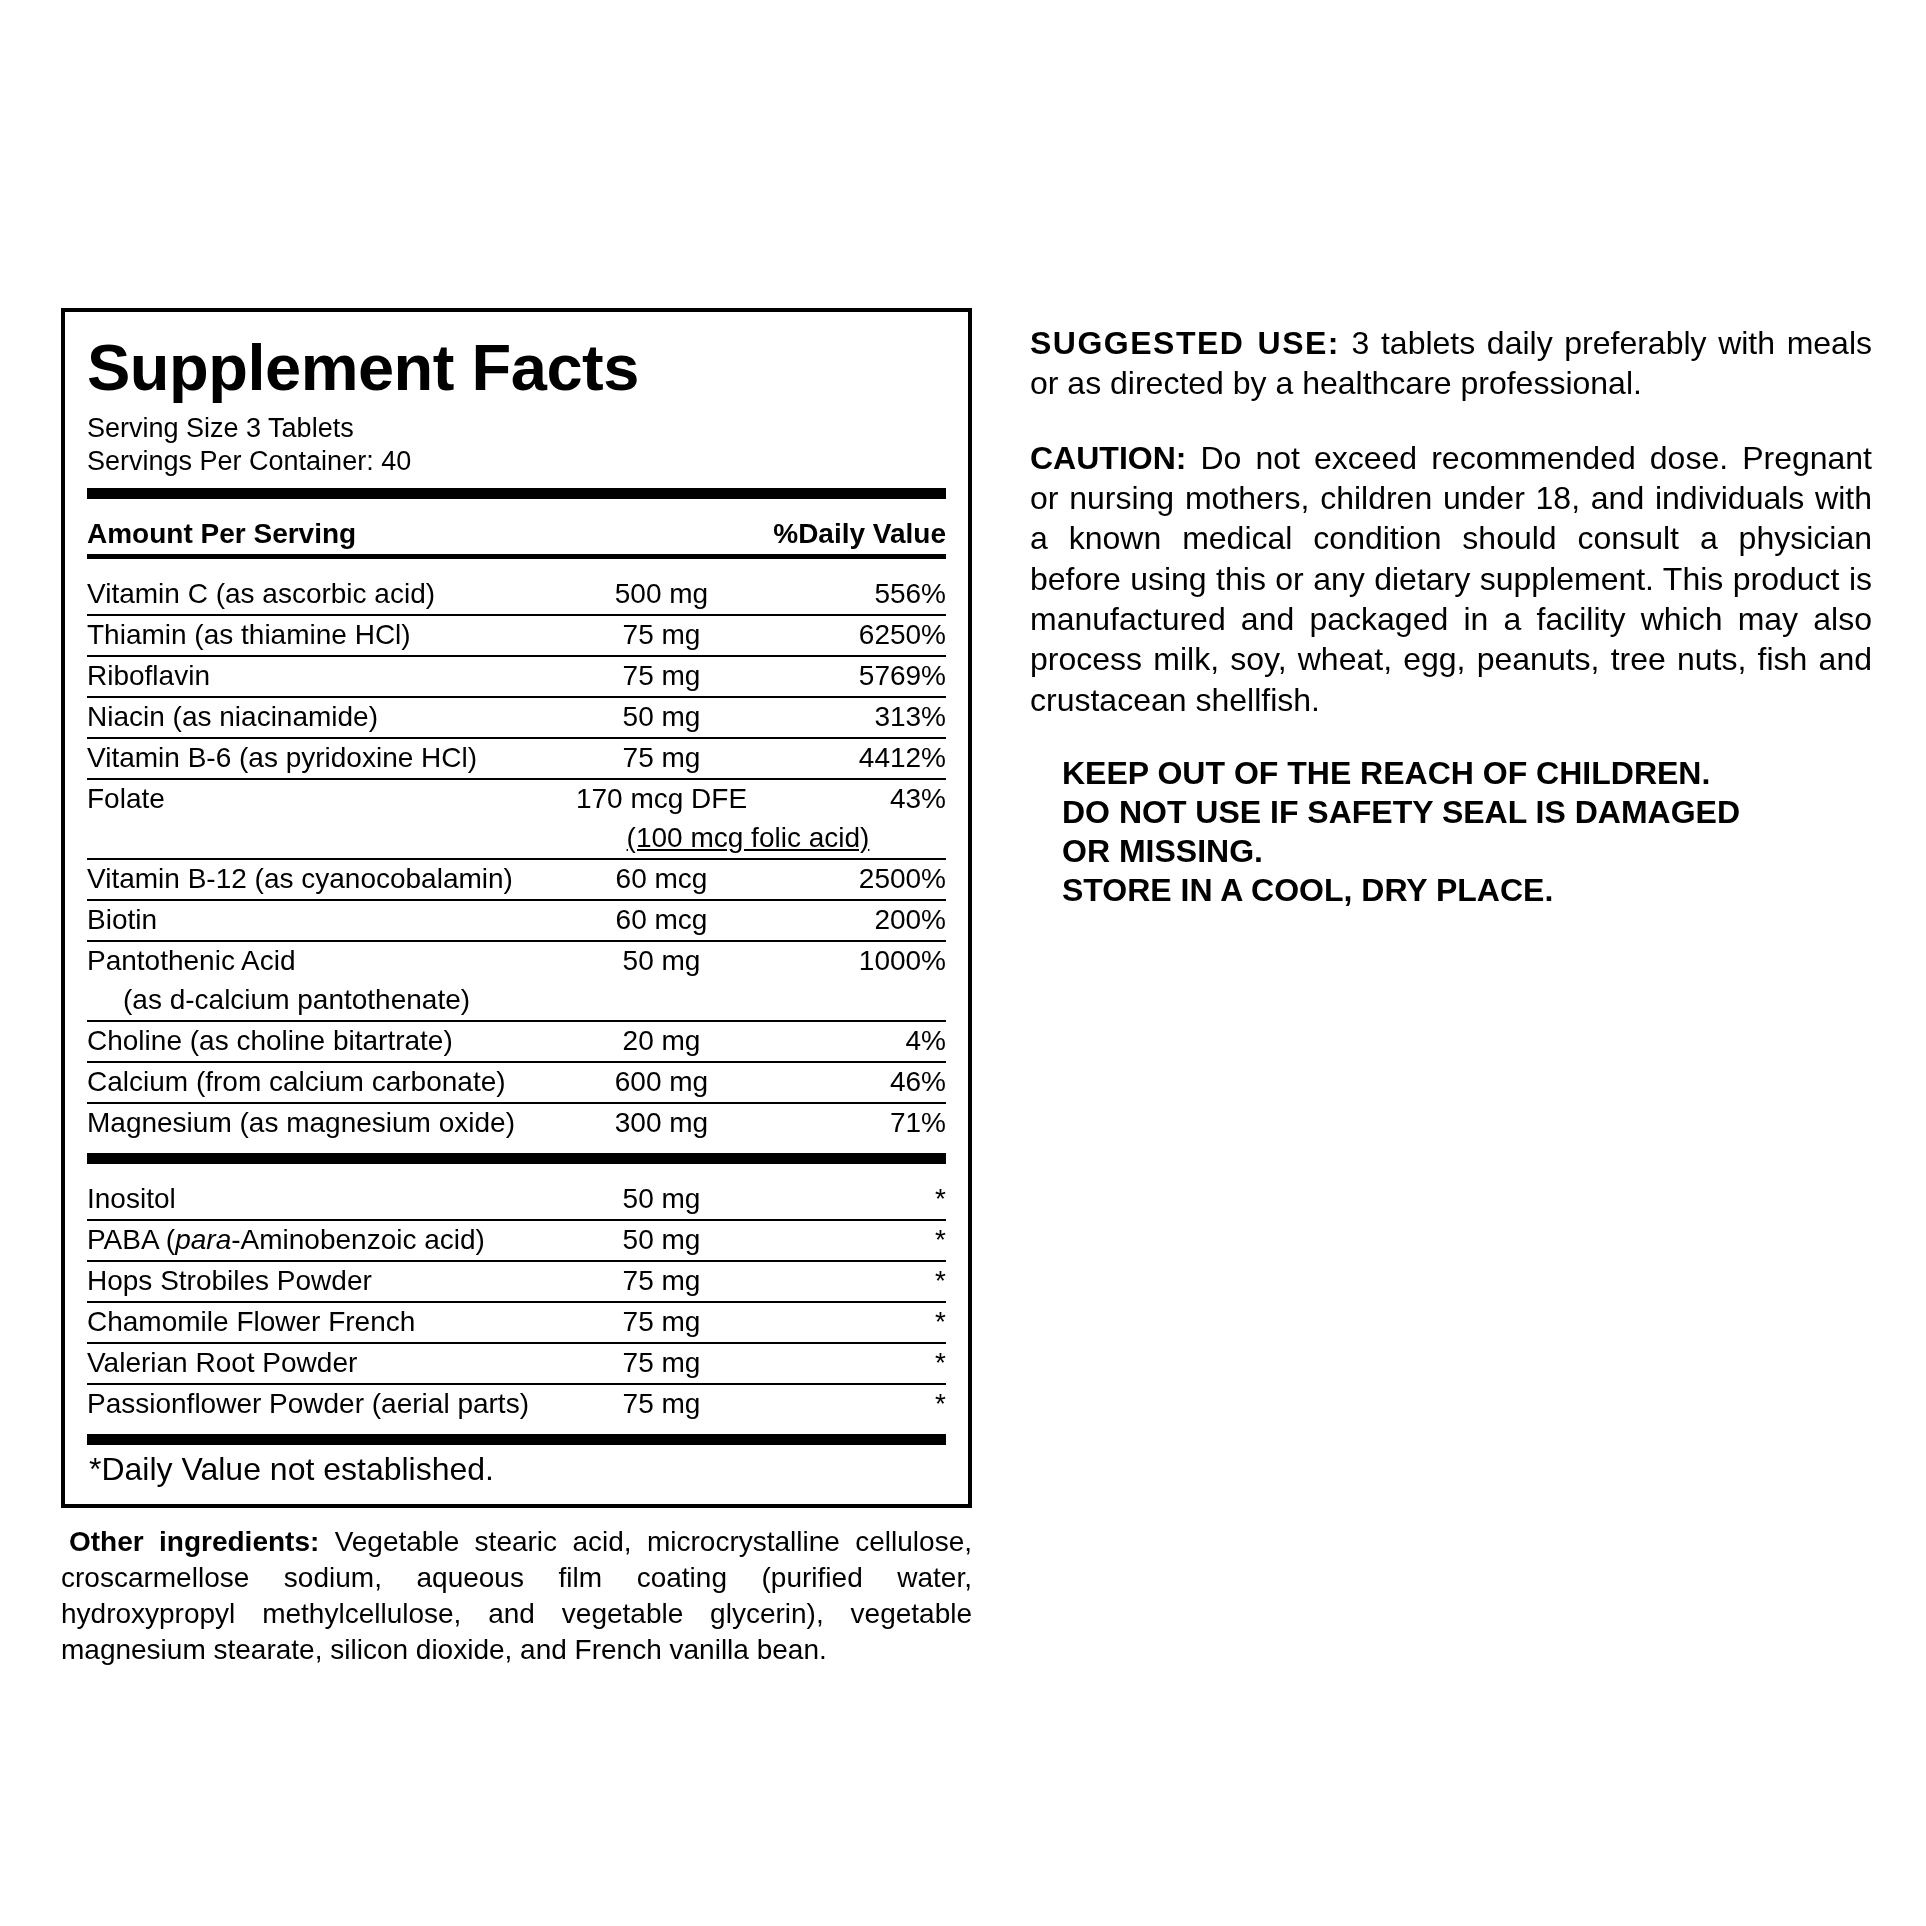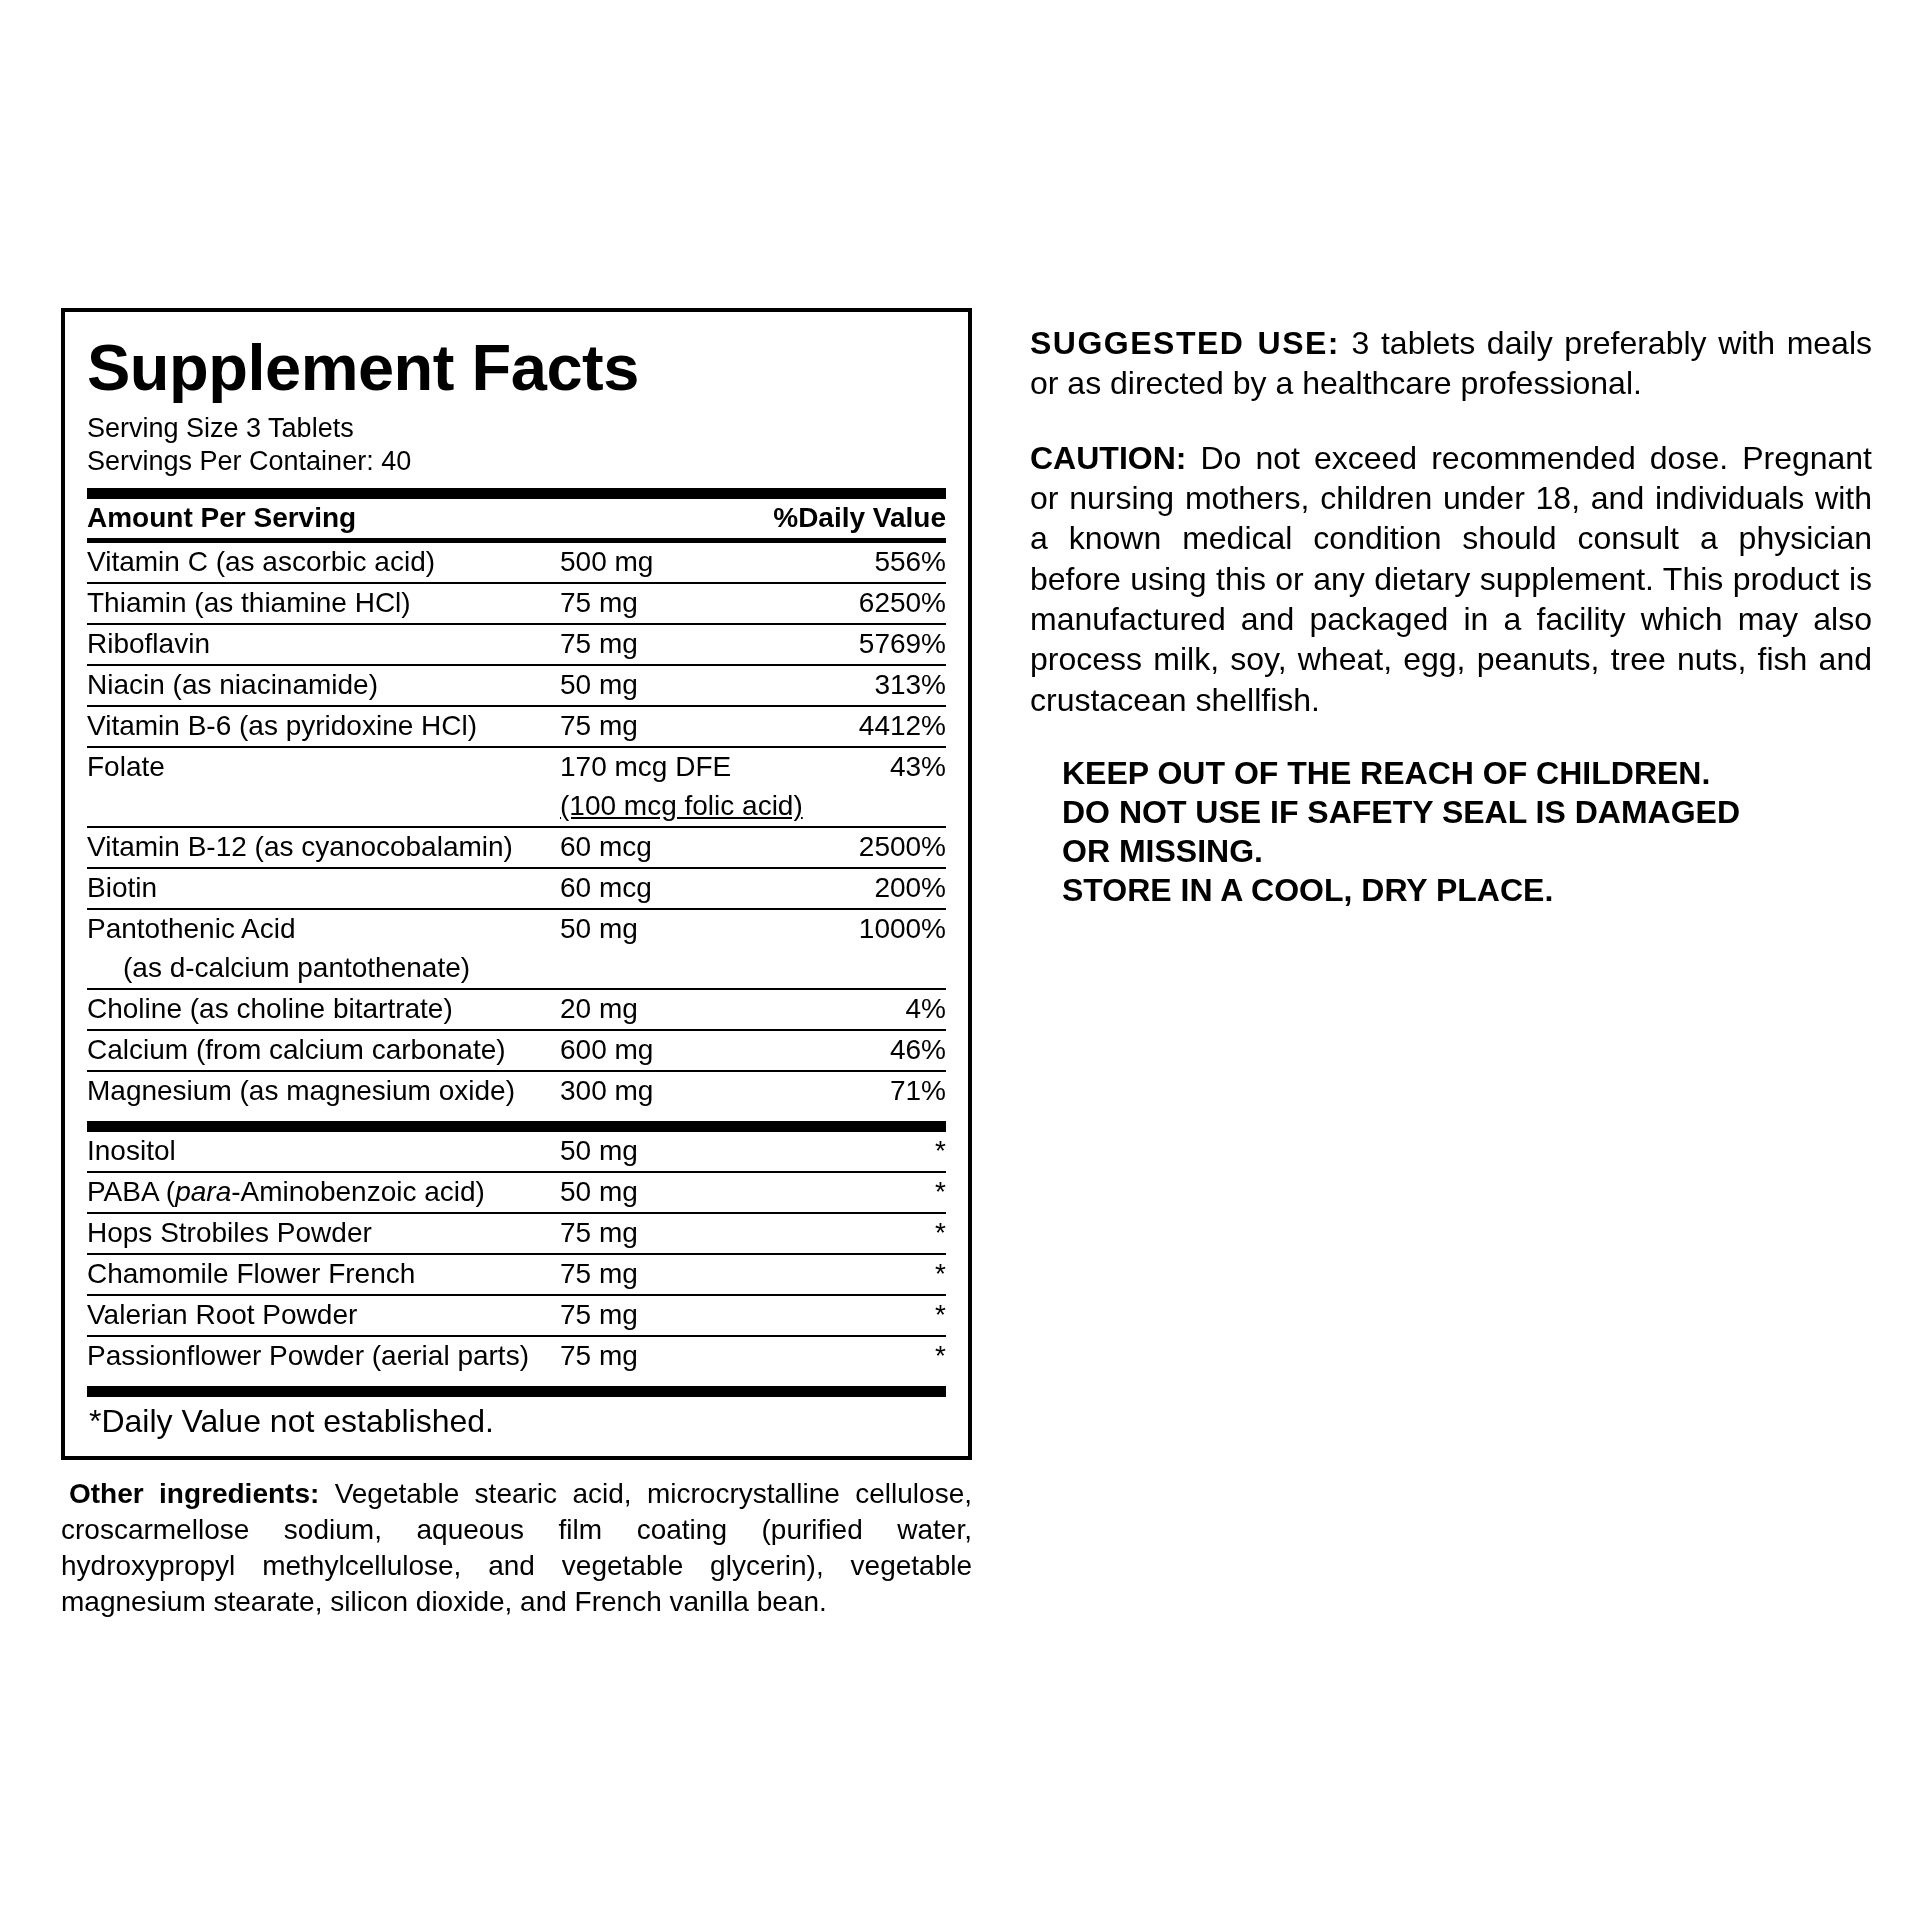--- a/index.html
+++ b/index.html
@@ -42,29 +42,30 @@
     line-height: 1.22;
   }
 
   .rule-heavy { border-top: 11px solid #000; margin-top: 10px; }
   .rule-med   { border-top: 5px solid #000; }
 
   table.facts {
     width: 100%;
     border-collapse: collapse;
     font-size: 28px;
+    margin-top: 16px;
   }
   table.facts td {
     padding: 3px 0 4px 0;
     vertical-align: top;
     border-bottom: 2px solid #000;
   }
   table.facts tr.no-rule td { border-bottom: none; }
   table.facts td.name { text-align: left; padding-right: 8px; }
-  table.facts td.amt  { text-align: left; width: 213px; white-space: nowrap; padding-right: 10px;}
+  table.facts td.amt  { text-align: center; width: 213px; white-space: nowrap; padding-right: 10px;}
   table.facts td.dv   { text-align: right; width: 173px; white-space: nowrap; }
 
   .hdr td { font-weight: bold; border-bottom: none !important; }
   .indent { padding-left: 36px; display: inline-block; }
   .sub-note { font-size: 28px; }
   .star { font-size: 28px; }
 
   .footnote {
     font-size: 32px;
     padding: 6px 0 2px 2px;

